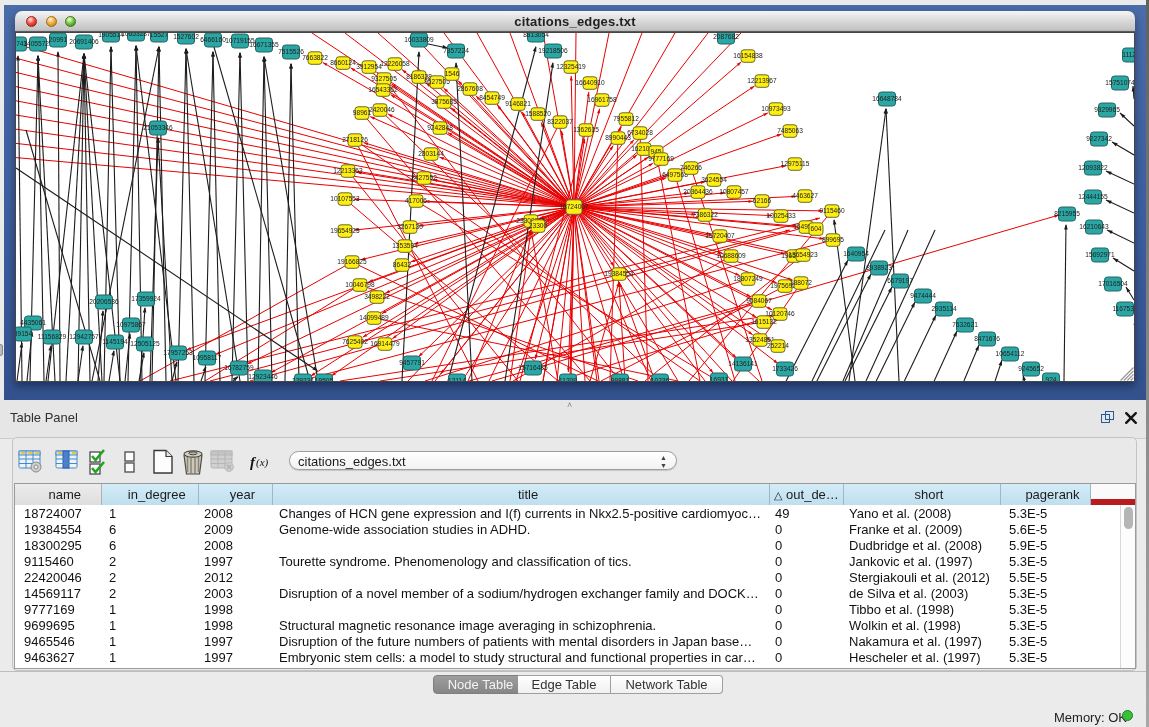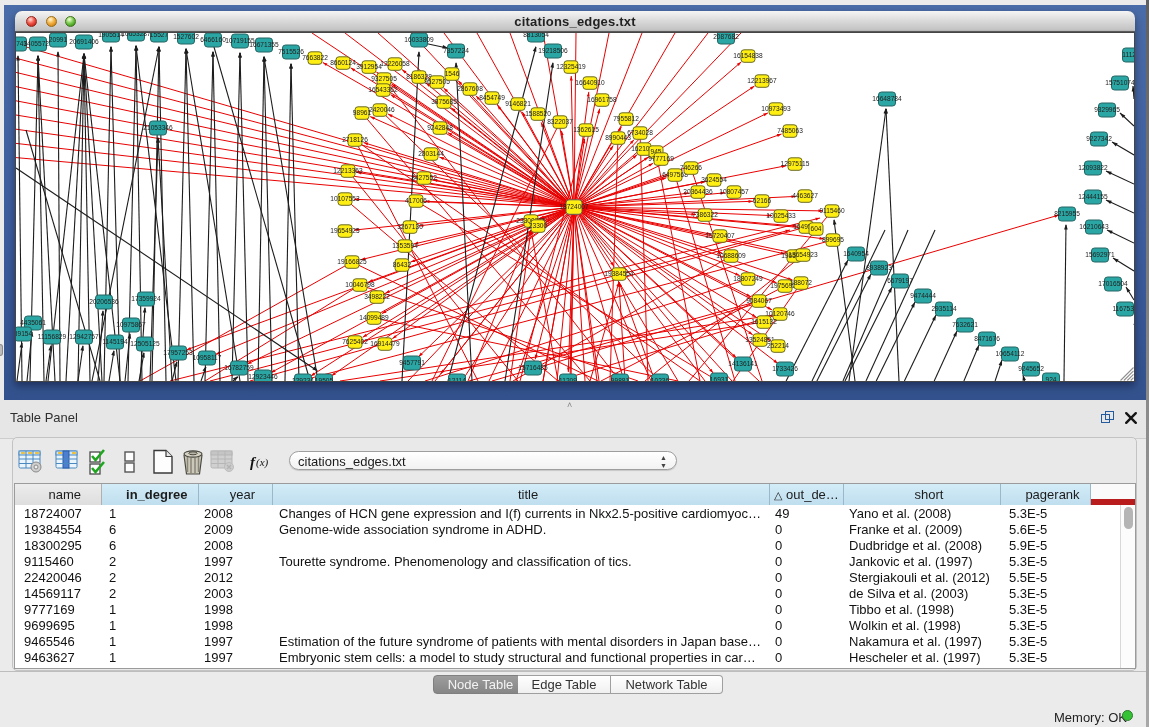--- a/index.html
+++ b/index.html
@@ -889,21 +889,21 @@
     <text x="232" y="18" font-size="15" font-family="Liberation Serif, serif" font-style="italic" font-weight="bold" fill="#111">f</text>
     <text x="238" y="17" font-size="11" font-family="Liberation Serif, serif" font-style="italic" fill="#111">(x)</text>
   </svg>
   <div class="abs" id="combo">
       <span>citations_edges.txt</span>
     <span class="updn">▲<br>▼</span>
     </div>
   <div class="abs" id="scrollpane"></div>
   <div class="abs" id="hdr">
     <div class="hc" style="left:0;width:86.5px;background:linear-gradient(#ececec,#dedede);border-right:1px solid #b0b0b0;">name</div>
-    <div class="hc" style="left:86.5px;width:97.5px;font-weight:bold;">in_degree</div>
+    <div class="hc" style="left:86.5px;width:97.5px;">in_degree</div>
     <div class="hc" style="left:184px;width:74px;">year</div>
     <div class="hc" style="left:258px;width:497px;">title</div>
     <div class="hc" style="left:755px;width:74px;padding-left:4px;text-align:left;"><span style="font-size:11px">△</span> out_de…</div>
     <div class="hc" style="left:829px;width:157px;">short</div>
     <div class="hc" style="left:986px;width:90px;">pagerank</div>
   </div>
   <div class="abs" style="left:14px;top:483px;width:1122px;height:186px;overflow:hidden;pointer-events:none">
     <div class="abs" style="left:-14px;top:-483px;width:1149px;height:727px">
 <div class="row" style="top:506px">
           <span style="left:24px">18724007</span>
@@ -911,21 +911,21 @@
           <span style="left:204px">2008</span>
           <span style="left:279px">Changes of HCN gene expression and I(f) currents in Nkx2.5-positive cardiomyoc…</span>
           <span style="left:775px">49</span>
           <span style="left:849px">Yano et al. (2008)</span>
           <span style="left:1009px">5.3E-5</span>
         </div>
 <div class="row" style="top:522px">
           <span style="left:24px">19384554</span>
           <span style="left:109px">6</span>
           <span style="left:204px">2009</span>
-          <span style="left:279px">Genome-wide association syndrome in ADHD.</span>
+          <span style="left:279px">Genome-wide association studies in ADHD.</span>
           <span style="left:775px">0</span>
           <span style="left:849px">Franke et al. (2009)</span>
           <span style="left:1009px">5.6E-5</span>
         </div>
 <div class="row" style="top:538px">
           <span style="left:24px">18300295</span>
           <span style="left:109px">6</span>
           <span style="left:204px">2008</span>
           <span style="left:775px">0</span>
           <span style="left:849px">Dudbridge et al. (2008)</span>
@@ -945,45 +945,47 @@
           <span style="left:109px">2</span>
           <span style="left:204px">2012</span>
           <span style="left:775px">0</span>
           <span style="left:849px">Stergiakouli et al. (2012)</span>
           <span style="left:1009px">5.5E-5</span>
         </div>
 <div class="row" style="top:586px">
           <span style="left:24px">14569117</span>
           <span style="left:109px">2</span>
           <span style="left:204px">2003</span>
+          <span style="left:279px">Disruption of a novel member of a sodium/hydrogen exchanger family and DOCK…</span>
           <span style="left:775px">0</span>
           <span style="left:849px">de Silva et al. (2003)</span>
           <span style="left:1009px">5.3E-5</span>
         </div>
 <div class="row" style="top:602px">
           <span style="left:24px">9777169</span>
           <span style="left:109px">1</span>
           <span style="left:204px">1998</span>
           <span style="left:775px">0</span>
           <span style="left:849px">Tibbo et al. (1998)</span>
           <span style="left:1009px">5.3E-5</span>
         </div>
 <div class="row" style="top:618px">
           <span style="left:24px">9699695</span>
           <span style="left:109px">1</span>
           <span style="left:204px">1998</span>
+          <span style="left:279px">Structural magnetic resonance image averaging in schizophrenia.</span>
           <span style="left:775px">0</span>
           <span style="left:849px">Wolkin et al. (1998)</span>
           <span style="left:1009px">5.3E-5</span>
         </div>
 <div class="row" style="top:634px">
           <span style="left:24px">9465546</span>
           <span style="left:109px">1</span>
           <span style="left:204px">1997</span>
-          <span style="left:279px">Estimation of the future syndrome of patients with mental disorders in Japan base…</span>
+          <span style="left:279px">Disruption of the future numbers of patients with mental disorders in Japan base…</span>
           <span style="left:775px">0</span>
           <span style="left:849px">Nakamura et al. (1997)</span>
           <span style="left:1009px">5.3E-5</span>
         </div>
 <div class="row" style="top:650px">
           <span style="left:24px">9463627</span>
           <span style="left:109px">1</span>
           <span style="left:204px">1997</span>
           <span style="left:279px">Embryonic stem cells: a model to study structural and functional properties in car…</span>
           <span style="left:775px">0</span>

